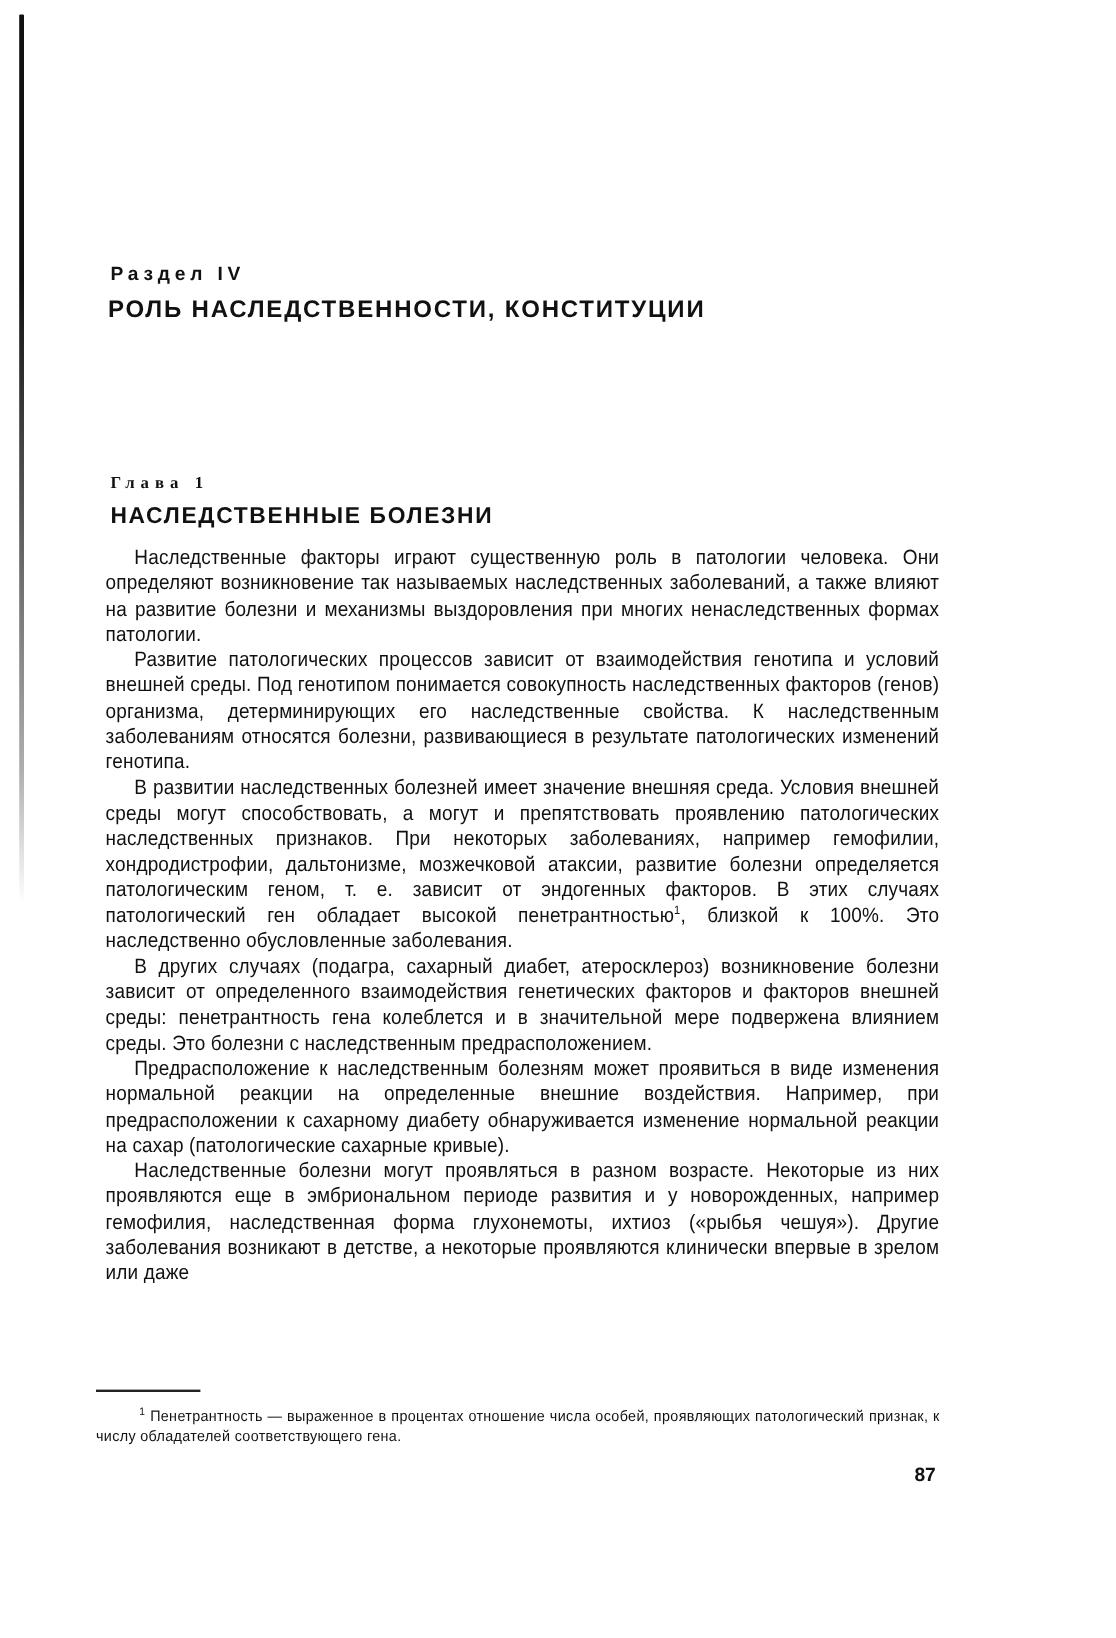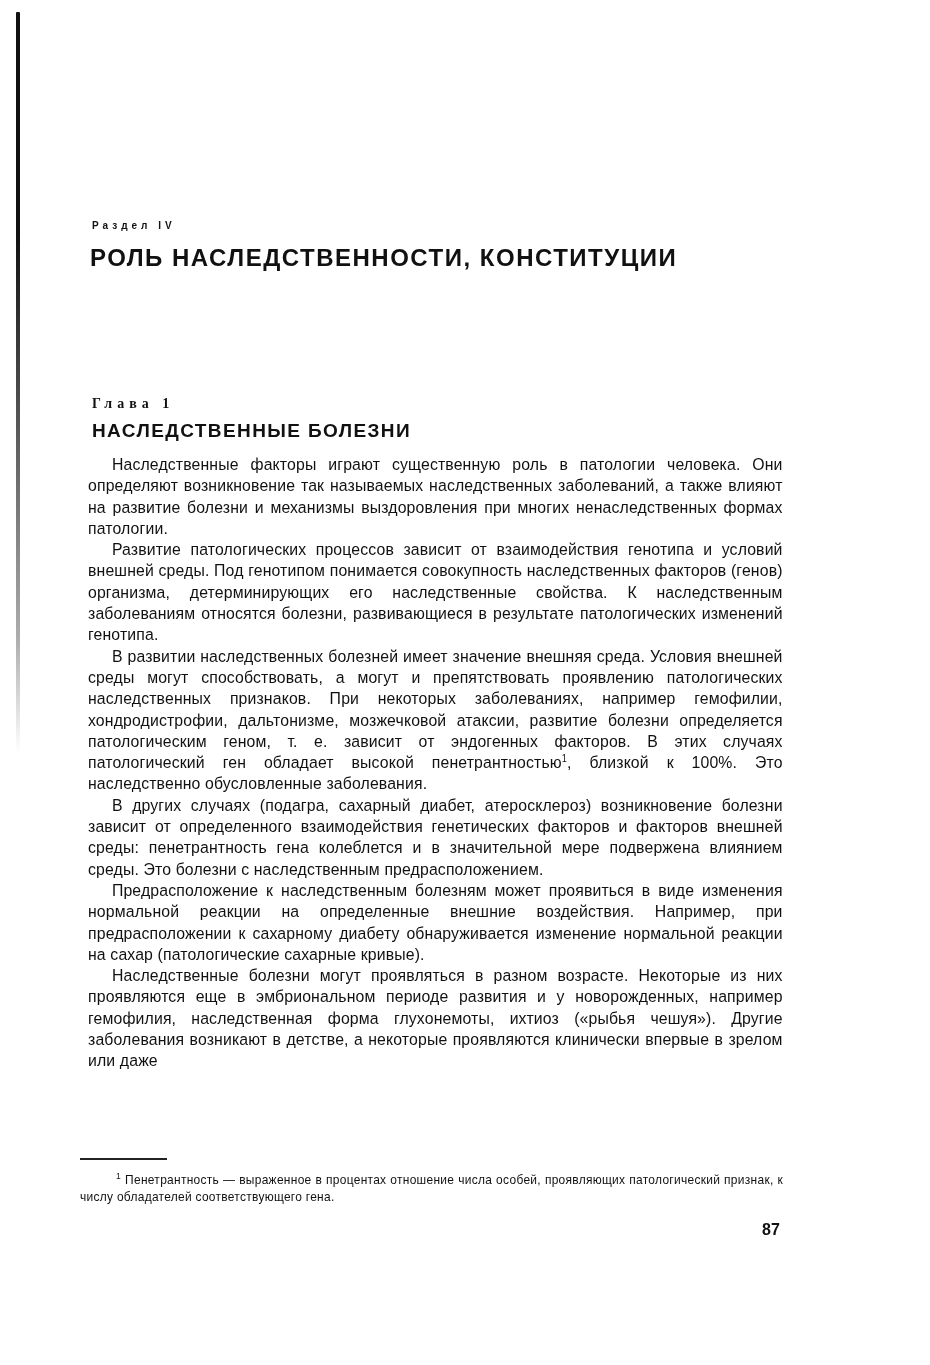--- a/index.html
+++ b/index.html
@@ -23,30 +23,30 @@
       height: 740px;
       background: linear-gradient(to bottom, #111 0%, #111 30%, #555 55%, rgba(120,120,120,0.6) 85%, rgba(200,200,200,0) 100%);
       border-radius: 1px;
     }
     .section-label {
       position: absolute;
       left: 92px;
       top: 220px;
       font-family: "Liberation Sans", "DejaVu Sans", sans-serif;
       font-weight: bold;
-      font-size: 10px;
+      font-size: 16px;
       letter-spacing: 4px;
     }
     .section-title {
       position: absolute;
       left: 90px;
       top: 244px;
       font-family: "Liberation Sans", "DejaVu Sans", sans-serif;
       font-weight: bold;
-      font-size: 24px;
+      font-size: 20px;
       line-height: 28px;
       letter-spacing: 1.5px;
       margin: 0;
     }
     .section-title span { display: block; }
     .section-title .line2 { padding-left: 2px; }
     .chapter-label {
       position: absolute;
       left: 92px;
       top: 396px;

